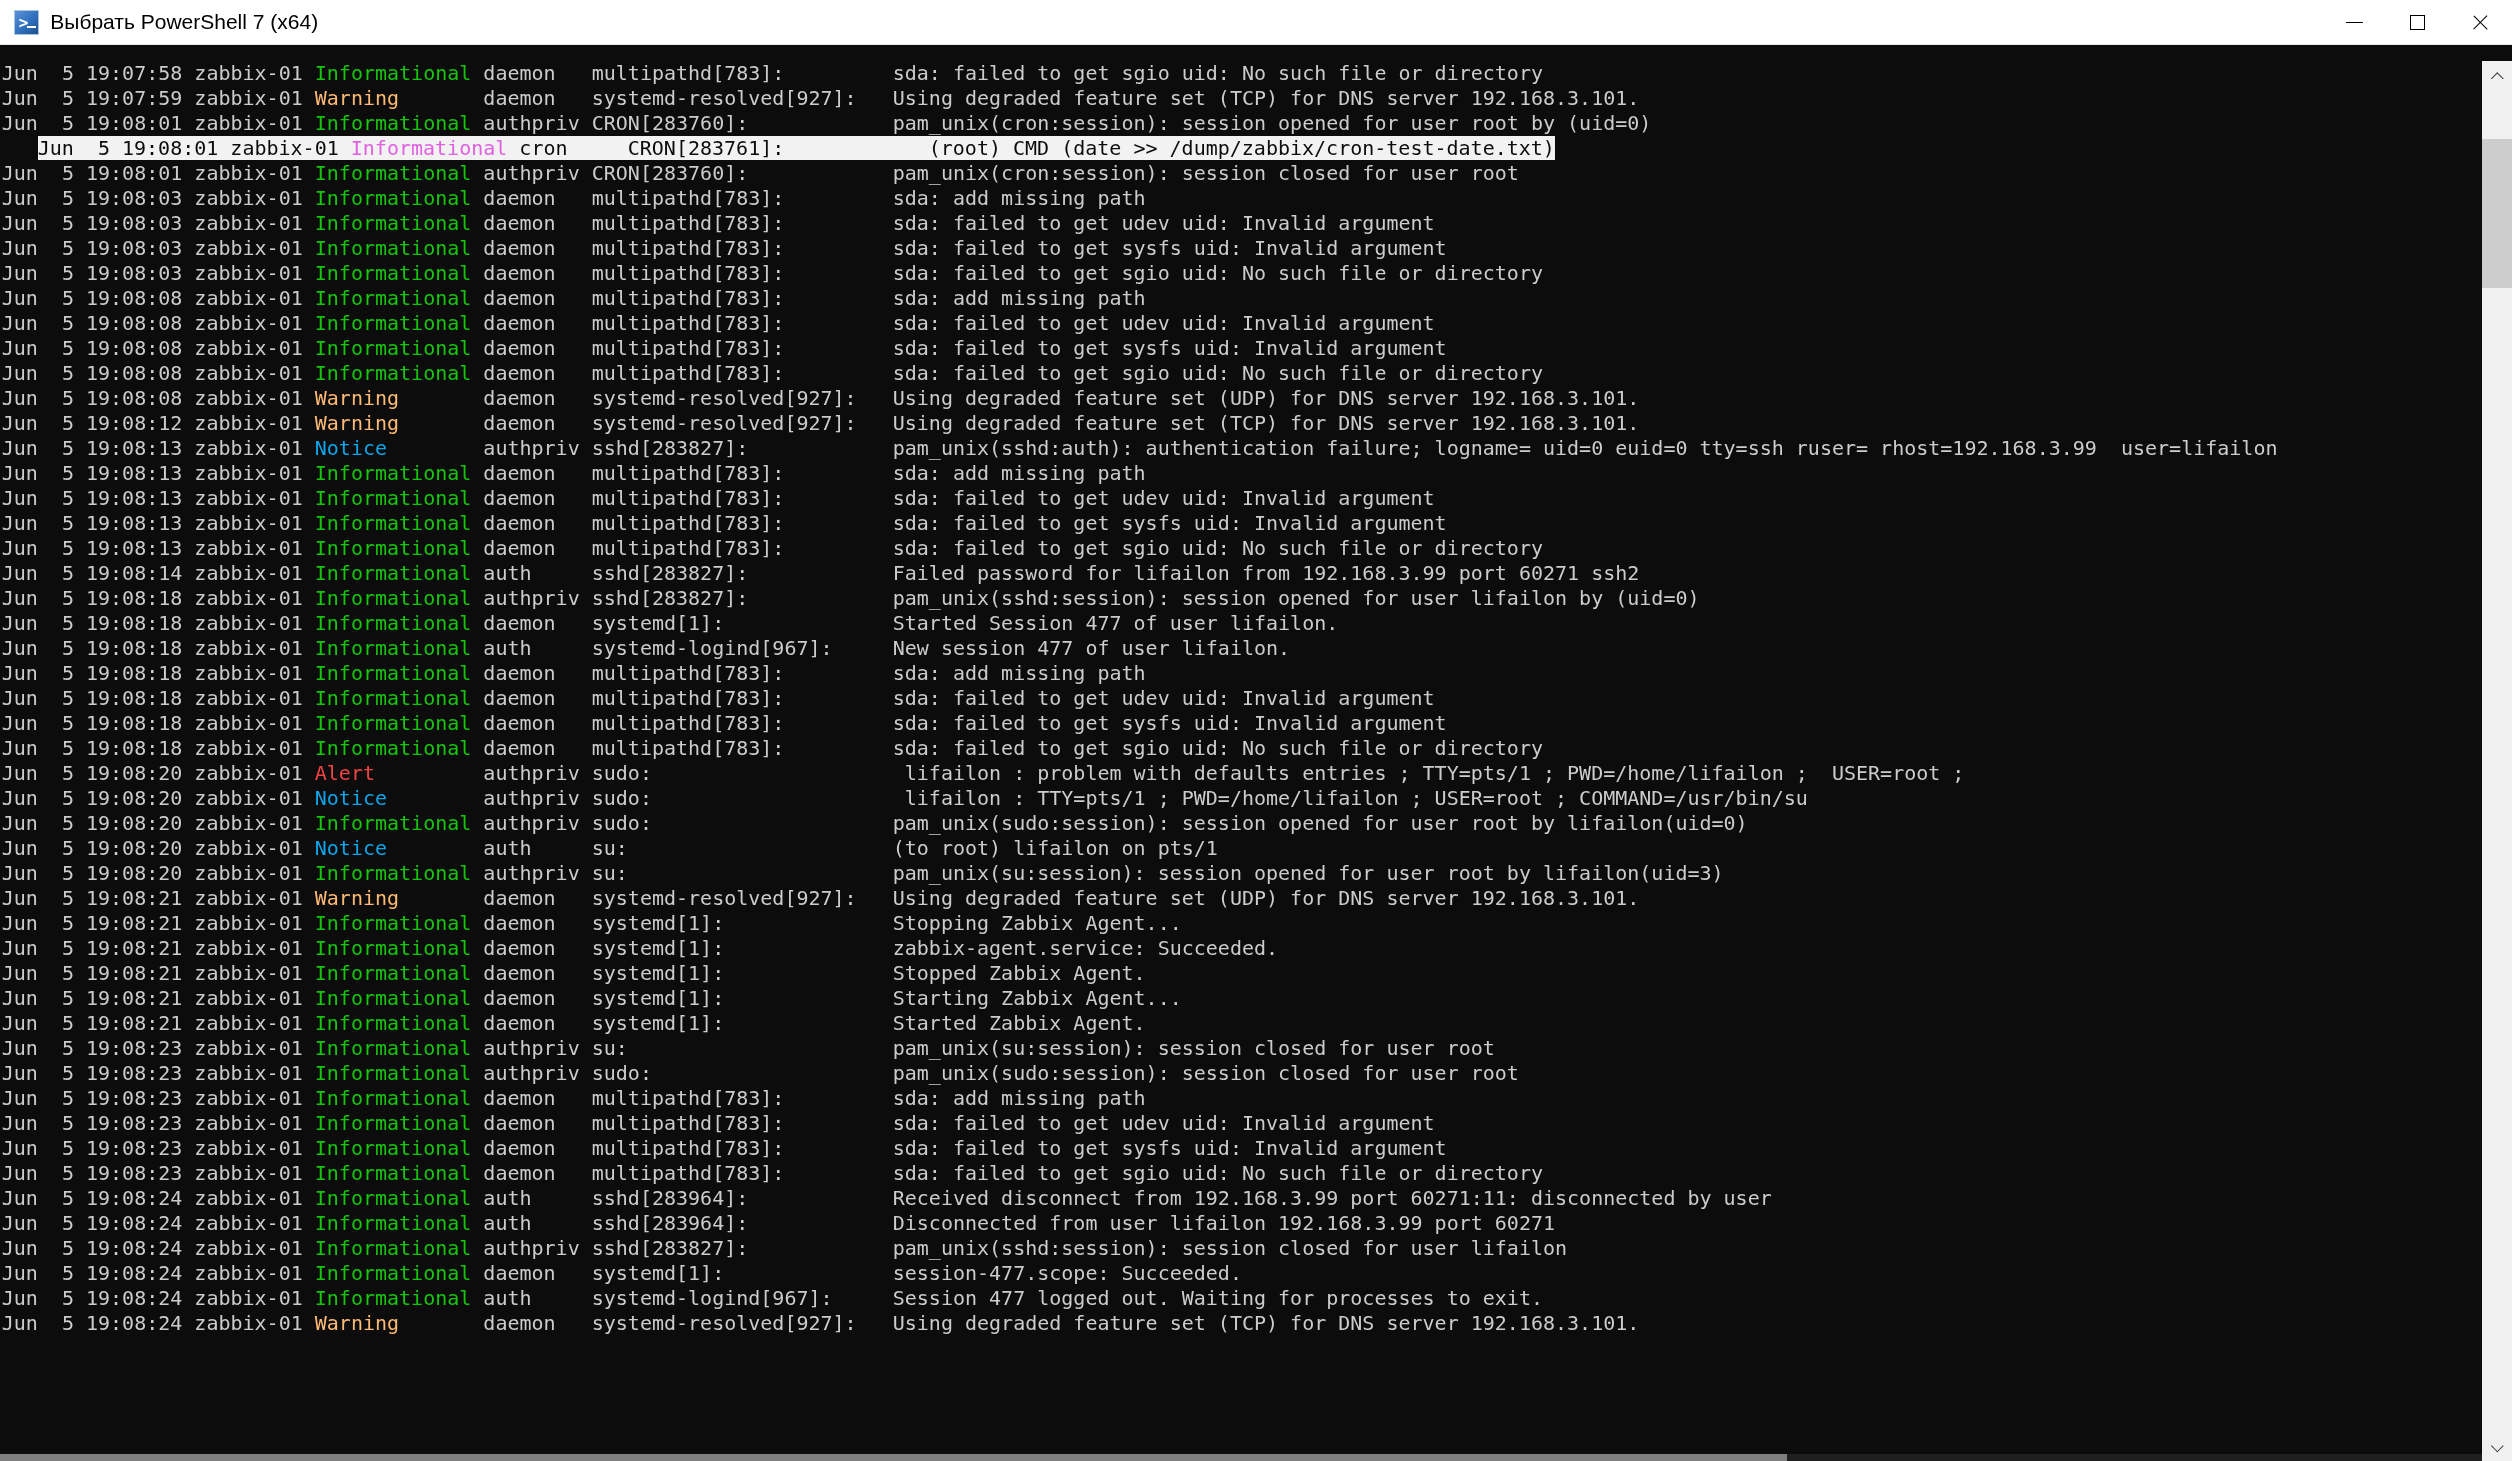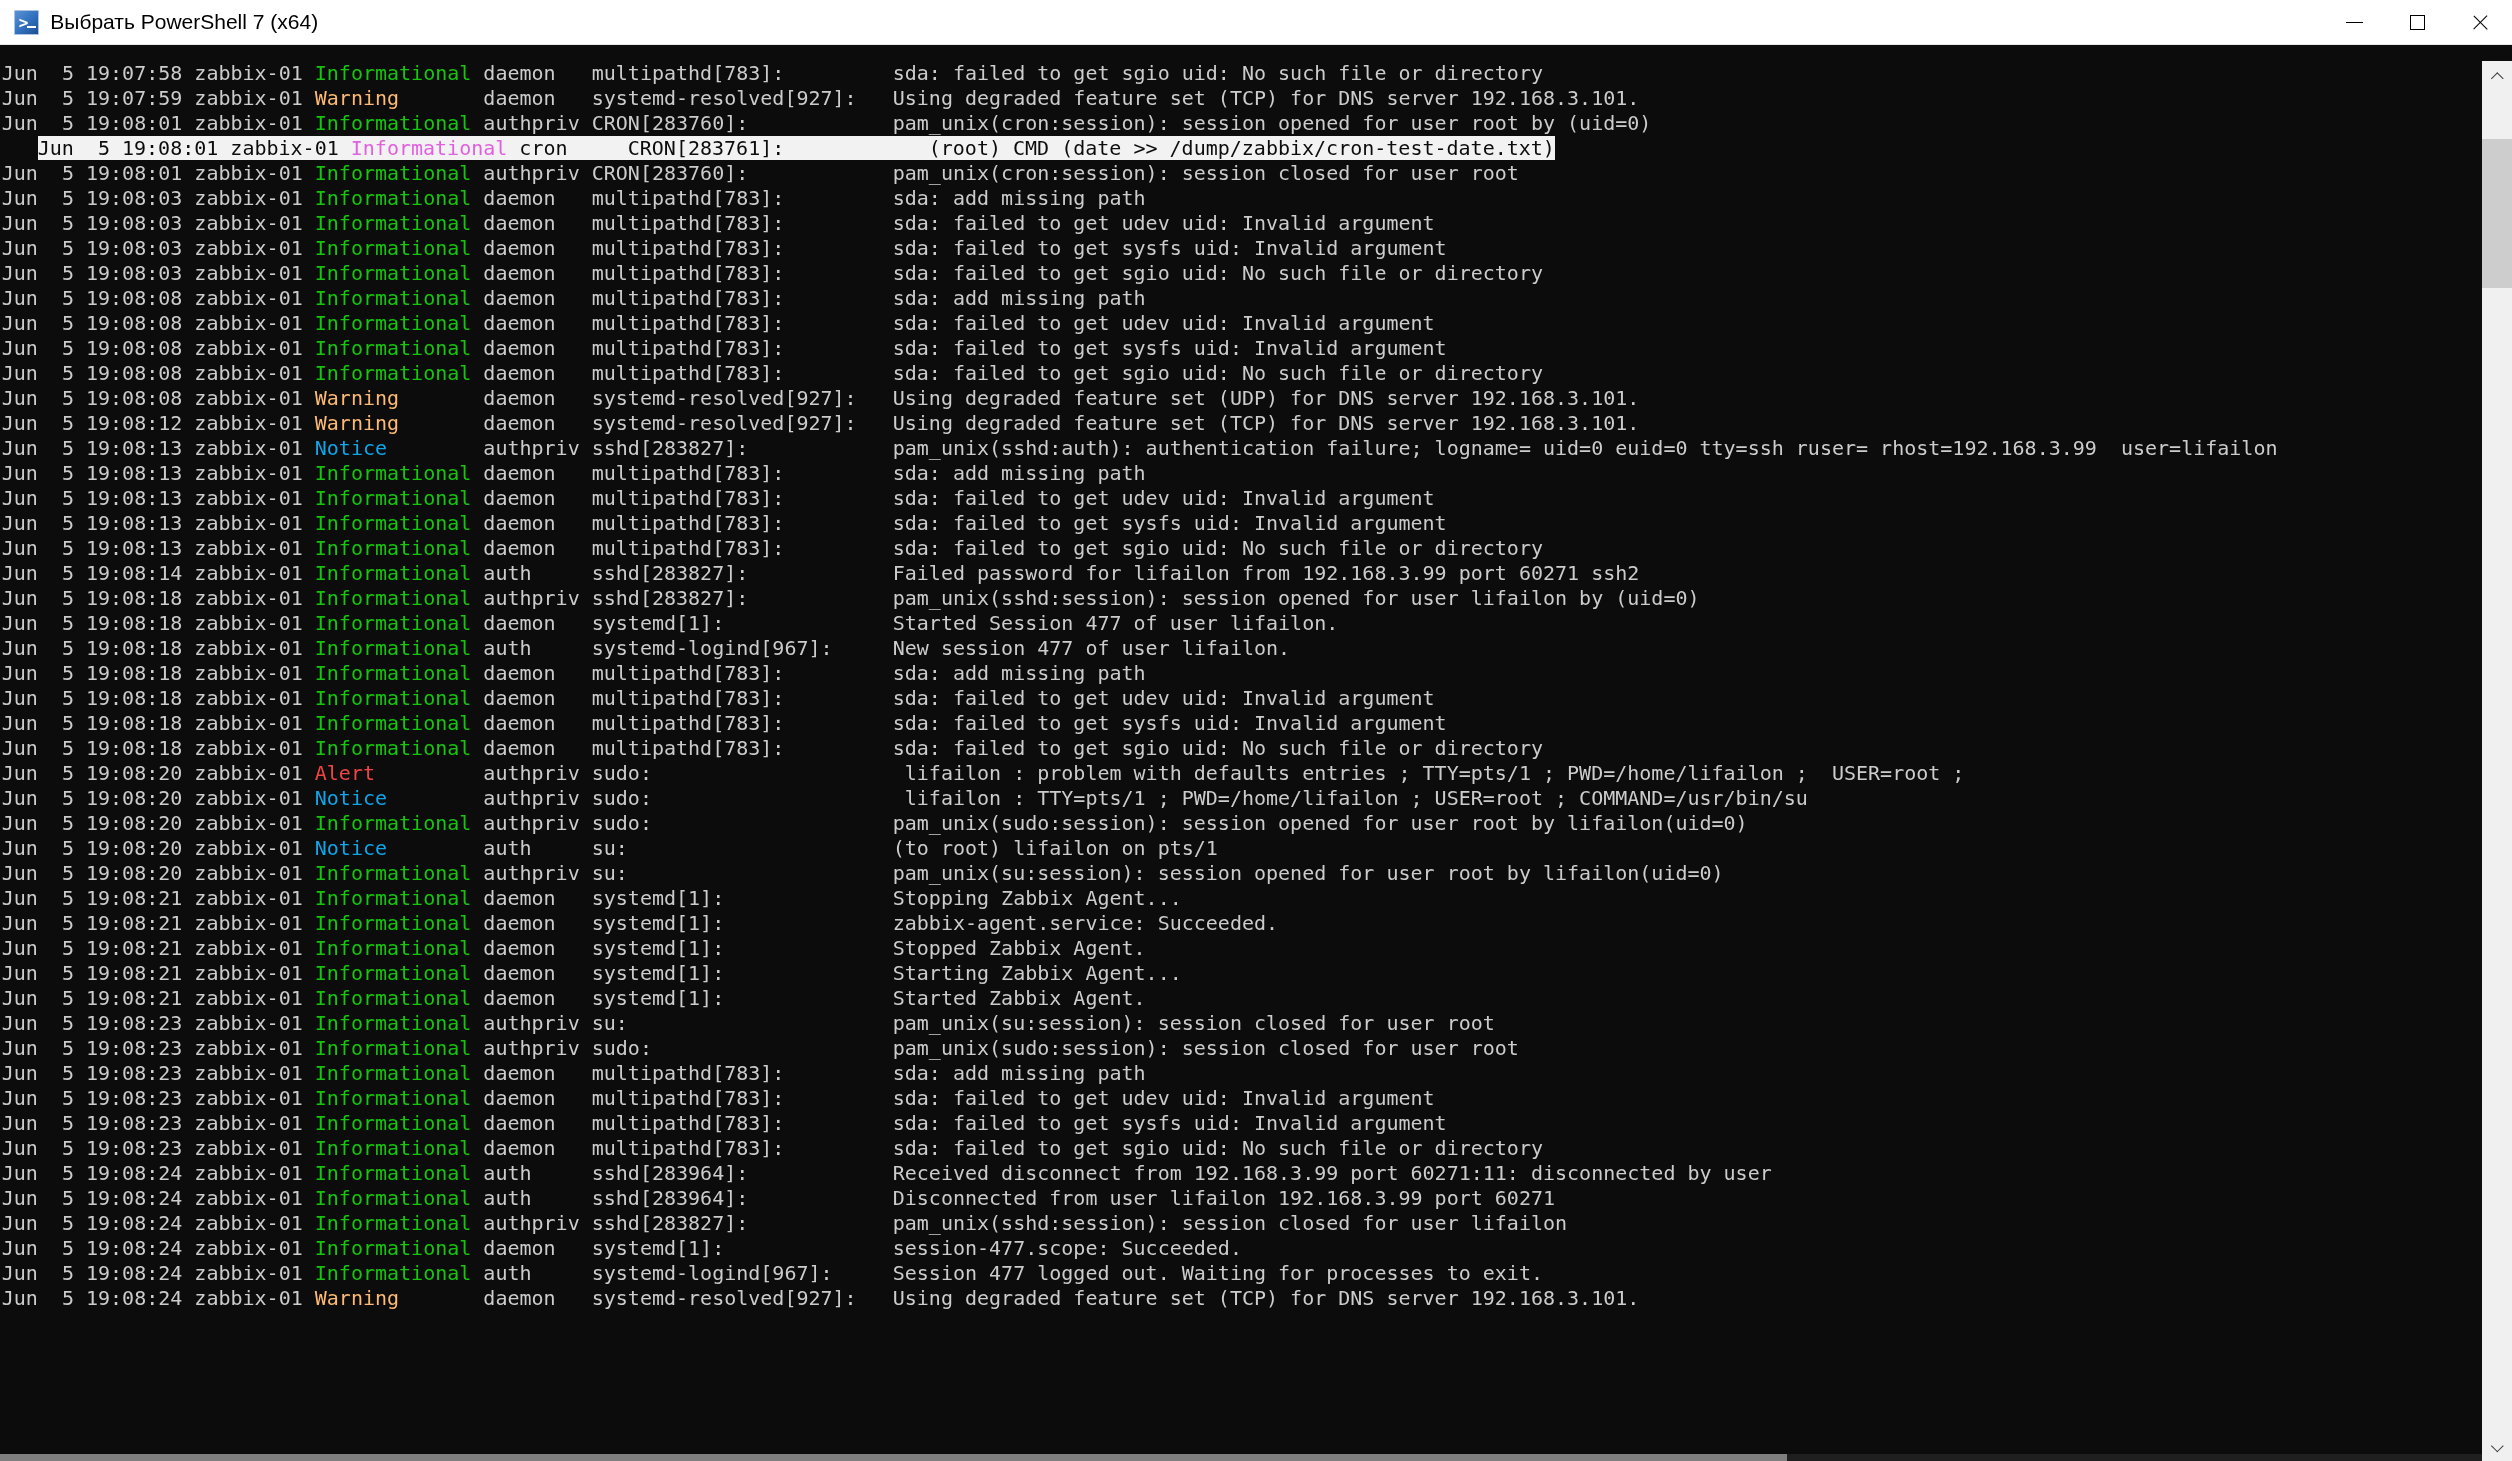--- a/index.html
+++ b/index.html
@@ -164,21 +164,22 @@
         <div class="line"><span>Jun  5 19:08:18 zabbix-01 </span><span class="sev-info">Informational </span><span>daemon   </span><span>systemd[1]:              </span><span class="msg">Started Session 477 of user lifailon.</span></div>
         <div class="line"><span>Jun  5 19:08:18 zabbix-01 </span><span class="sev-info">Informational </span><span>auth     </span><span>systemd-logind[967]:     </span><span class="msg">New session 477 of user lifailon.</span></div>
         <div class="line"><span>Jun  5 19:08:18 zabbix-01 </span><span class="sev-info">Informational </span><span>daemon   </span><span>multipathd[783]:         </span><span class="msg">sda: add missing path</span></div>
         <div class="line"><span>Jun  5 19:08:18 zabbix-01 </span><span class="sev-info">Informational </span><span>daemon   </span><span>multipathd[783]:         </span><span class="msg">sda: failed to get udev uid: Invalid argument</span></div>
         <div class="line"><span>Jun  5 19:08:18 zabbix-01 </span><span class="sev-info">Informational </span><span>daemon   </span><span>multipathd[783]:         </span><span class="msg">sda: failed to get sysfs uid: Invalid argument</span></div>
         <div class="line"><span>Jun  5 19:08:18 zabbix-01 </span><span class="sev-info">Informational </span><span>daemon   </span><span>multipathd[783]:         </span><span class="msg">sda: failed to get sgio uid: No such file or directory</span></div>
         <div class="line"><span>Jun  5 19:08:20 zabbix-01 </span><span class="sev-alert">Alert         </span><span>authpriv </span><span>sudo:                    </span><span class="msg"> lifailon : problem with defaults entries ; TTY=pts/1 ; PWD=/home/lifailon ;  USER=root ;</span></div>
         <div class="line"><span>Jun  5 19:08:20 zabbix-01 </span><span class="sev-notice">Notice        </span><span>authpriv </span><span>sudo:                    </span><span class="msg"> lifailon : TTY=pts/1 ; PWD=/home/lifailon ; USER=root ; COMMAND=/usr/bin/su</span></div>
         <div class="line"><span>Jun  5 19:08:20 zabbix-01 </span><span class="sev-info">Informational </span><span>authpriv </span><span>sudo:                    </span><span class="msg">pam_unix(sudo:session): session opened for user root by lifailon(uid=0)</span></div>
         <div class="line"><span>Jun  5 19:08:20 zabbix-01 </span><span class="sev-notice">Notice        </span><span>auth     </span><span>su:                      </span><span class="msg">(to root) lifailon on pts/1</span></div>
-        <div class="line"><span>Jun  5 19:08:20 zabbix-01 </span><span class="sev-info">Informational </span><span>authpriv </span><span>su:                      </span><span class="msg">pam_unix(su:session): session opened for user root by lifailon(uid=0)</span></div>
+        <div class="line"><span>Jun  5 19:08:20 zabbix-01 </span><span class="sev-info">Informational </span><span>authpriv </span><span>su:                      </span><span class="msg">pam_unix(su:session): session opened for user root by lifailon(uid=3)</span></div>
+        <div class="line"><span>Jun  5 19:08:21 zabbix-01 </span><span class="sev-warning">Warning       </span><span>daemon   </span><span>systemd-resolved[927]:   </span><span class="msg">Using degraded feature set (UDP) for DNS server 192.168.3.101.</span></div>
         <div class="line"><span>Jun  5 19:08:21 zabbix-01 </span><span class="sev-info">Informational </span><span>daemon   </span><span>systemd[1]:              </span><span class="msg">Stopping Zabbix Agent...</span></div>
         <div class="line"><span>Jun  5 19:08:21 zabbix-01 </span><span class="sev-info">Informational </span><span>daemon   </span><span>systemd[1]:              </span><span class="msg">zabbix-agent.service: Succeeded.</span></div>
         <div class="line"><span>Jun  5 19:08:21 zabbix-01 </span><span class="sev-info">Informational </span><span>daemon   </span><span>systemd[1]:              </span><span class="msg">Stopped Zabbix Agent.</span></div>
         <div class="line"><span>Jun  5 19:08:21 zabbix-01 </span><span class="sev-info">Informational </span><span>daemon   </span><span>systemd[1]:              </span><span class="msg">Starting Zabbix Agent...</span></div>
         <div class="line"><span>Jun  5 19:08:21 zabbix-01 </span><span class="sev-info">Informational </span><span>daemon   </span><span>systemd[1]:              </span><span class="msg">Started Zabbix Agent.</span></div>
         <div class="line"><span>Jun  5 19:08:23 zabbix-01 </span><span class="sev-info">Informational </span><span>authpriv </span><span>su:                      </span><span class="msg">pam_unix(su:session): session closed for user root</span></div>
         <div class="line"><span>Jun  5 19:08:23 zabbix-01 </span><span class="sev-info">Informational </span><span>authpriv </span><span>sudo:                    </span><span class="msg">pam_unix(sudo:session): session closed for user root</span></div>
         <div class="line"><span>Jun  5 19:08:23 zabbix-01 </span><span class="sev-info">Informational </span><span>daemon   </span><span>multipathd[783]:         </span><span class="msg">sda: add missing path</span></div>
         <div class="line"><span>Jun  5 19:08:23 zabbix-01 </span><span class="sev-info">Informational </span><span>daemon   </span><span>multipathd[783]:         </span><span class="msg">sda: failed to get udev uid: Invalid argument</span></div>
         <div class="line"><span>Jun  5 19:08:23 zabbix-01 </span><span class="sev-info">Informational </span><span>daemon   </span><span>multipathd[783]:         </span><span class="msg">sda: failed to get sysfs uid: Invalid argument</span></div>

